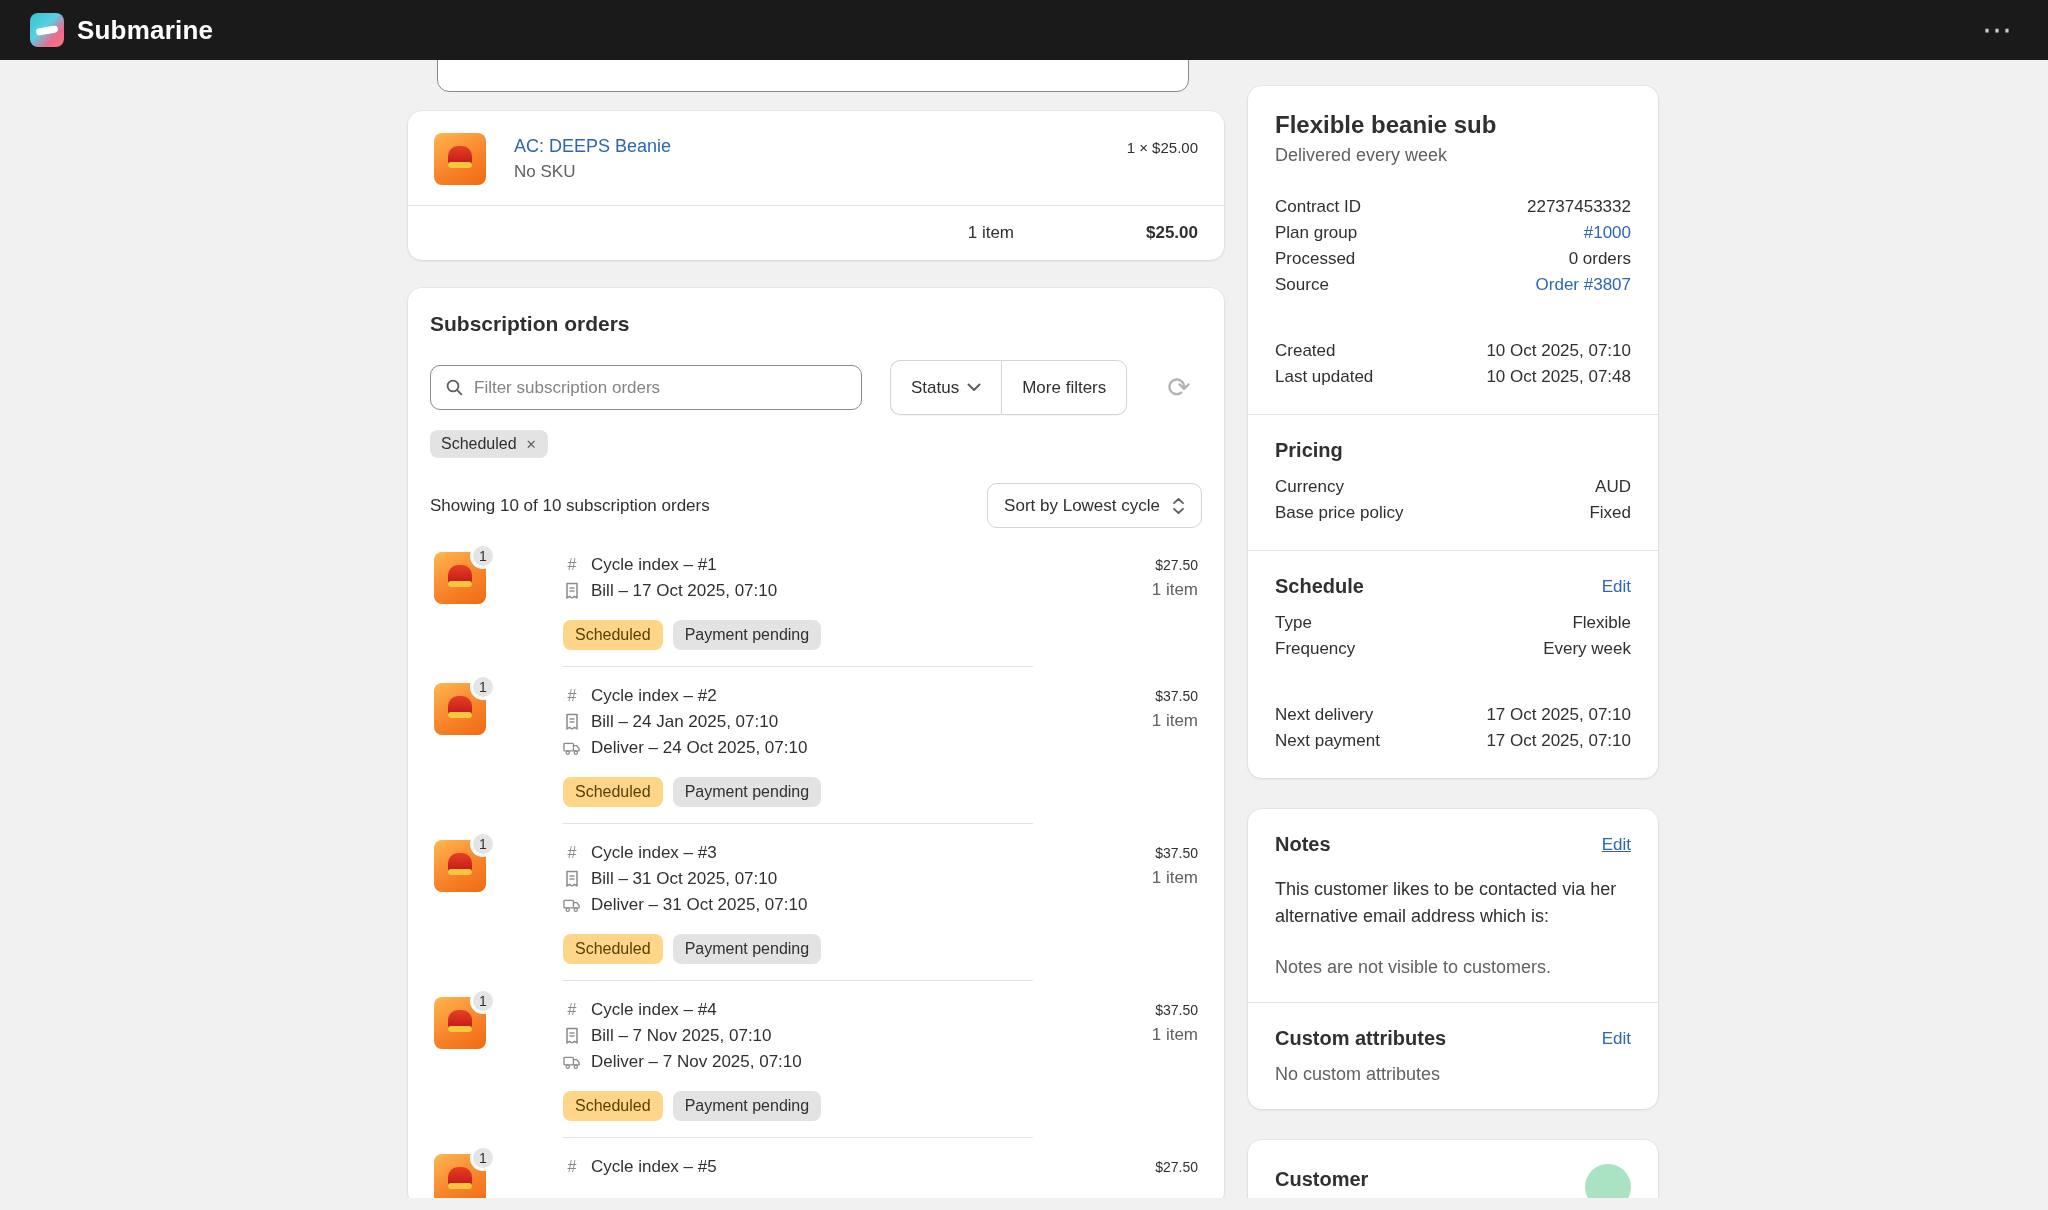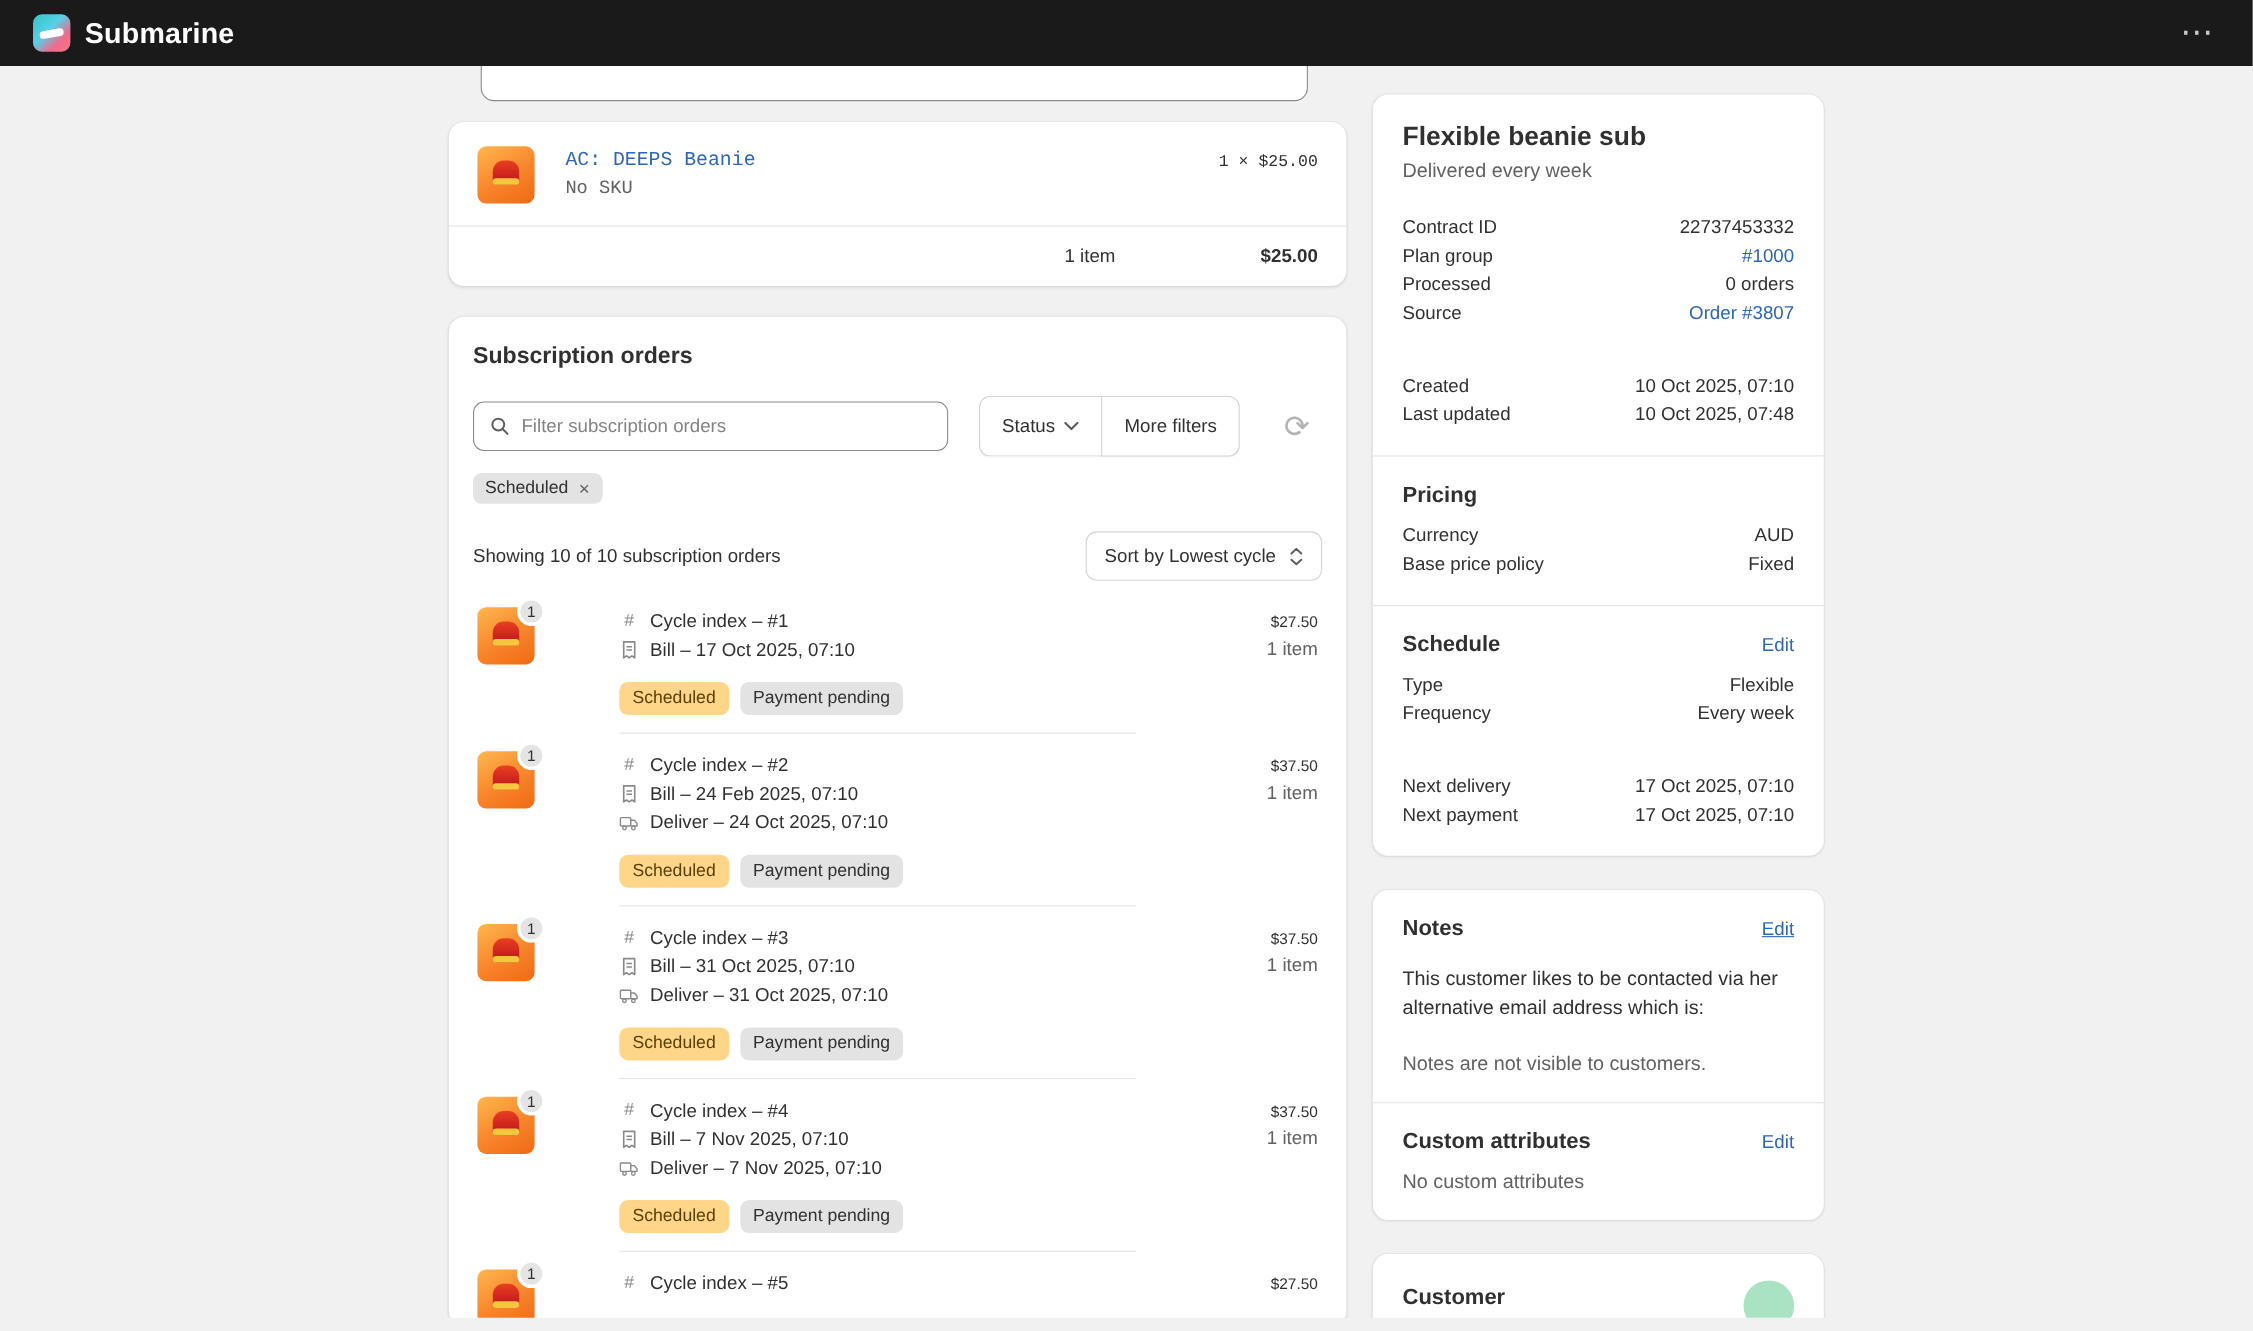--- a/index.html
+++ b/index.html
@@ -37,21 +37,21 @@
   }
 
   
   .cut-box {
     margin:-26px 0 0 29px; width:752px; height:58px;
     background:#fff; border:1px solid #8a8a8a; border-radius:12px;
   }
 
   
   .product-card { margin-top:19px; overflow:hidden; }
-  .prod-row { display:flex; align-items:flex-start; padding:22px 26px 20px 26px;font-family:Liberation Mono, monospace; }
+  .prod-row { display:flex; align-items:flex-start; padding:22px 26px 20px 26px; }
   .thumb {
     width:52px; height:52px; border-radius:8px; flex:0 0 auto; position:relative;
     background:linear-gradient(150deg,#ffb74f 0%,#f8842b 55%,#ef6a12 100%);
   }
   .thumb::after {
     content:""; position:absolute; left:14px; top:13px; width:24px; height:22px;
     background:linear-gradient(180deg,#e8401f 0%,#c81f1f 70%);
     border-radius:10px 10px 4px 4px;
   }
   .thumb::before {
@@ -290,21 +290,21 @@
                   <span>Cycle index – #2</span>
                 </div>
               <div class="oline">
                   <span class="ic">
                     <svg width="16" height="18" viewBox="0 0 16 18" fill="none">
                       <path d="M3 1.5h10v14.5l-2.5-1.7L8 16l-2.5-1.7L3 16z" stroke="#8a8a8a" stroke-width="1.5" stroke-linejoin="round"></path>
                       <line x1="5.5" y1="6" x2="10.5" y2="6" stroke="#8a8a8a" stroke-width="1.4"></line>
                       <line x1="5.5" y1="9" x2="10.5" y2="9" stroke="#8a8a8a" stroke-width="1.4"></line>
                     </svg>
                   </span>
-                  <span>Bill – 24 Feb 2025, 07:10</span>
+                  <span>Bill – 24 Jan 2025, 07:10</span>
                 </div>
               <div class="oline">
                   <span class="ic">
                     <svg width="19" height="15" viewBox="0 0 19 15" fill="none">
                       <rect x="1" y="2" width="10" height="8" rx="1" stroke="#8a8a8a" stroke-width="1.4"></rect>
                       <path d="M11 4.5h3.5L17 7.5V10h-6" stroke="#8a8a8a" stroke-width="1.4" stroke-linejoin="round"></path>
                       <circle cx="5" cy="12" r="1.7" stroke="#8a8a8a" stroke-width="1.3"></circle>
                       <circle cx="13.5" cy="12" r="1.7" stroke="#8a8a8a" stroke-width="1.3"></circle>
                     </svg>
                   </span>

